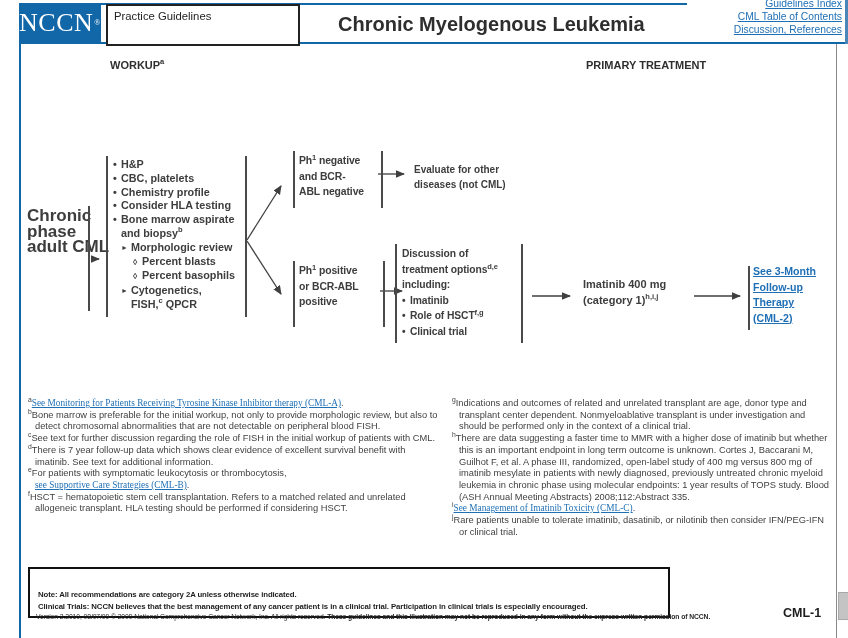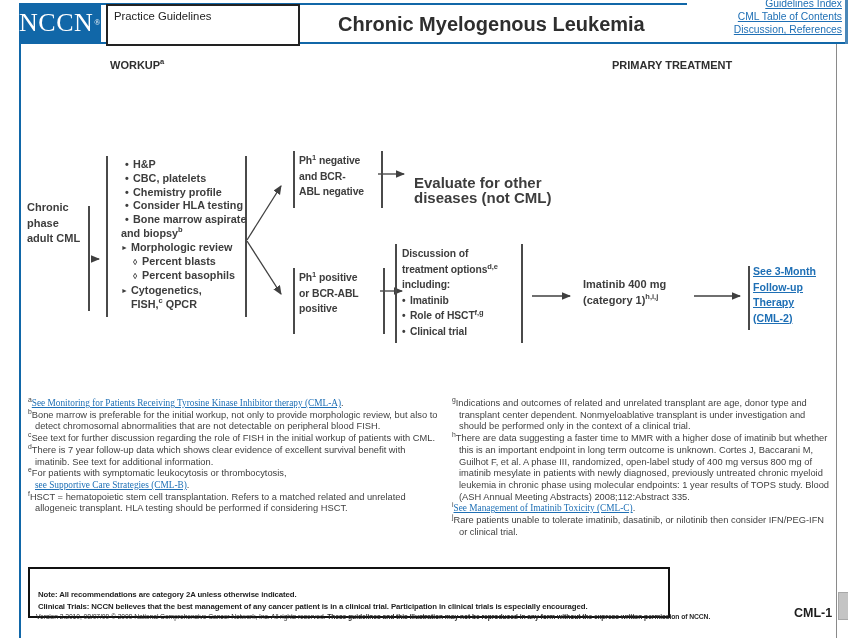--- a/index.html
+++ b/index.html
@@ -29,55 +29,55 @@
   
   .col-hdr{font-size:11px;font-weight:bold;color:#2f2f2f;white-space:nowrap;}
   sup{line-height:0;}
   .flow sup, .col-hdr sup{font-size:7.5px;}
 
   
   .flow{font-weight:bold;color:#3d3d3d;}
   .flow div{white-space:nowrap;}
   .vbar{width:0;border-left:2px solid #4a4a4a;}
   .flowbox{border-left:2px solid #4a4a4a;border-right:2px solid #4a4a4a;}
-  .chronic{left:27px;top:200px;font-size:11px;line-height:15.5px;}
+  .chronic{left:27px;top:208px;font-size:17px;line-height:15.5px;}
   .chronic-bar{left:88px;top:206px;height:105px;}
   .workup-box{left:106px;top:156px;width:137px;height:159px;font-size:10.8px;line-height:13.8px;padding-top:2px;}
-  .workup-box .ln{padding-left:17px;}
+  .workup-box .ln{padding-left:5px;}
   .g-b{display:inline-block;width:8px;}
   .ln-ind1{padding-left:13px !important;}
   .ln-ind1 .g-a{display:inline-block;width:10px;font-size:7px;vertical-align:1px;}
   .ln-ind2{padding-left:25px !important;}
   .ln-ind2 .g-d{display:inline-block;width:9px;font-size:8.5px;}
   .ln-cont1{padding-left:13px !important;}
   .ln-cont2{padding-left:23px !important;}
   .phneg-box{left:293px;top:151px;width:82px;height:55px;font-size:10.4px;line-height:15.5px;padding:2px 0 0 4px;letter-spacing:-.1px;}
-  .evaluate{left:414px;top:175px;font-size:15px;line-height:15px;}
-  .phpos-box{left:293px;top:268px;width:84px;height:64px;font-size:10.4px;line-height:15.5px;padding:2px 0 0 4px;letter-spacing:-.1px;}
+  .evaluate{left:414px;top:162px;font-size:10px;line-height:15px;}
+  .phpos-box{left:293px;top:261px;width:84px;height:64px;font-size:10.4px;line-height:15.5px;padding:2px 0 0 4px;letter-spacing:-.1px;}
   .disc-box{left:395px;top:244px;width:119px;height:97px;font-size:10.3px;line-height:15.6px;padding:2px 0 0 5px;letter-spacing:-.1px;}
   .imatinib{left:583px;top:277px;font-size:11px;line-height:15.5px;}
   .follow-bar{left:748px;top:266px;height:64px;}
   .follow{left:753px;top:264px;font-size:10.6px;line-height:15.5px;}
   .follow a{color:var(--link);text-decoration:underline;cursor:pointer;display:block;}
 
   
   .fncol{font-size:9.3px;line-height:11.7px;color:#3f3f3f;}
   .fncol-left{left:28px;top:398px;width:410px;}
   .fncol-right{left:452px;top:398px;width:380px;}
   .fn{margin:0;padding-left:7px;text-indent:-7px;}
   .fn sup{font-size:6.8px;}
   .fn-link{color:var(--link);text-decoration:underline;cursor:pointer;font-family:Liberation Serif, serif;}
 
   
   .note-box{left:28px;top:567px;width:622px;border:2px solid #111;padding:20px 8px 4px 8px;
             font-size:7.8px;font-weight:bold;letter-spacing:-.1px;color:#1d1d1d;line-height:11.5px;}
   .note-box div{white-space:nowrap;}
   .footer{left:36px;top:613px;font-size:6.8px;letter-spacing:-.1px;color:#2a2a2a;white-space:nowrap;}
   .footer b{font-weight:bold;}
-  .page-num{left:783px;top:606px;font-size:12.5px;font-weight:bold;color:#1d1d1d;margin-left:11px;}
+  .page-num{left:783px;top:606px;font-size:12.5px;font-weight:bold;color:#1d1d1d;}
 
   svg.arrows{position:absolute;left:0;top:0;pointer-events:none;}
 </style>
 </head>
 <body>
 
 <div class="page">
 
   <svg class="arrows" width="848" height="638" viewBox="0 0 848 638">
     <defs>
@@ -113,21 +113,21 @@
   <div class="abs page-title">Chronic Myelogenous Leukemia</div>
   <div class="abs top-links">
     <a>Guidelines Index</a>
     <a>CML Table of Contents</a>
     <a>Discussion, References</a>
   </div>
 
   <div class="abs col-hdr" style="left:110px;top:59px;">
     <span>WORKUP</span><sup>a</sup>
   </div>
-  <div class="abs col-hdr" style="left:586px;top:59px;margin-left:26px;">PRIMARY TREATMENT</div>
+  <div class="abs col-hdr" style="left:586px;top:59px;">PRIMARY TREATMENT</div>
 
   <div class="abs flow chronic">
     <div>Chronic</div>
     <div>phase</div>
     <div>adult CML</div>
   </div>
   <div class="abs vbar chronic-bar"></div>
 
   <div class="abs flow flowbox workup-box">
     <div class="ln"><span class="g-b">•</span><span>H&amp;P</span></div>

